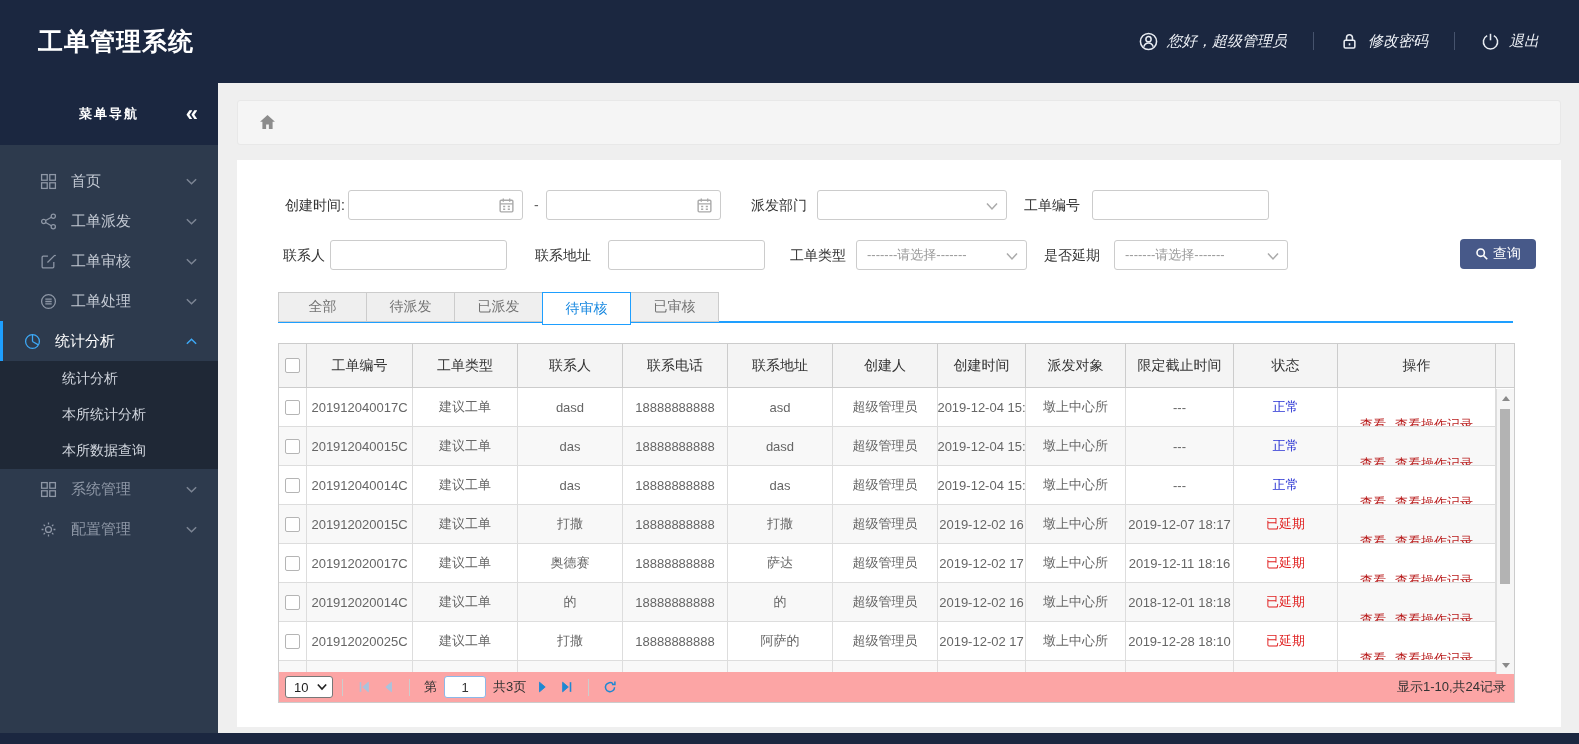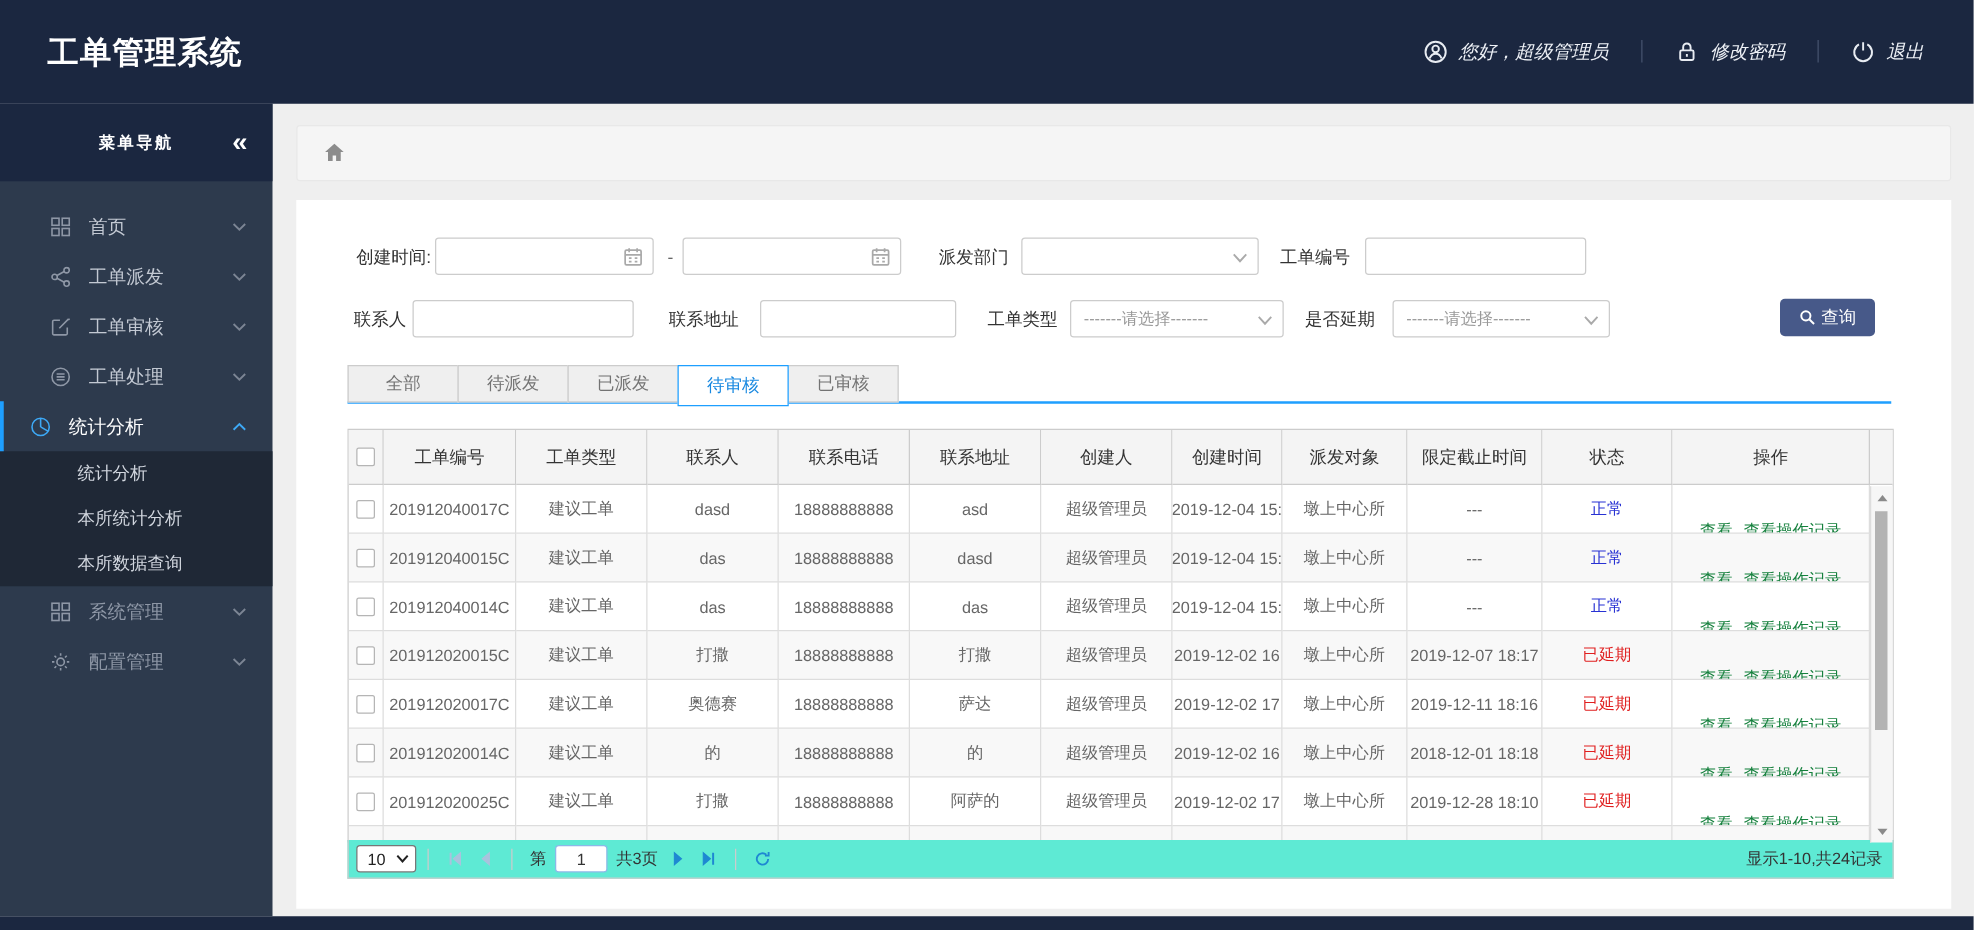--- a/index.html
+++ b/index.html
@@ -39,21 +39,21 @@
   .panel { position:absolute; left:19px; top:77px; width:1324px; height:567px; background:#fff; }
 
   
   .flabel { position:absolute; font-size:14px; color:#333; line-height:30px; white-space:nowrap; }
   .finput { position:absolute; height:30px; border:1px solid #ccc; border-radius:3px; background:#fff; font-size:13px; color:#333; padding:0 8px; outline:none; }
   .fwrap { position:absolute; height:30px; border:1px solid #ccc; border-radius:3px; background:#fff; }
   .cal-ic { position:absolute; right:7px; top:6px; width:17px; height:17px; stroke:#a9a9a9; fill:none; stroke-width:1.3; }
   .fselect { position:absolute; height:30px; border:1px solid #ccc; border-radius:3px; background:#fff; font-size:13px; color:#999; display:flex; align-items:center; padding-left:10px; cursor:pointer; }
   .sel-chev { position:absolute; right:8px; top:11px; width:12px; height:9px; stroke:#aaa; fill:none; stroke-width:1.5; }
   .dash { position:absolute; font-size:14px; color:#666; line-height:30px; }
-  .search-btn { position:absolute; width:76px; height:30px; background:#475989; border:none; border-radius:4px; color:#fff; font-size:14px; display:flex; align-items:center; justify-content:center; gap:4px; cursor:pointer; }
+  .search-btn { position:absolute; width:76px; height:30px; background:#475989; border:none; border-radius:4px; color:#fff; font-size:14px; display:flex; align-items:center; justify-content:center; gap:4px; cursor:pointer;margin-left:36px; }
   .mag-ic { width:14px; height:14px; stroke:#fff; fill:none; stroke-width:1.8; }
 
   
   .tabs { position:absolute; left:41px; top:132px; display:flex; z-index:2; }
   .tab { width:89px; height:30px; background:#efefef; border:1px solid #ccc; margin-right:-1px; display:flex; align-items:center; justify-content:center; font-size:14px; color:#737373; cursor:pointer; }
   .tab.active { background:#fff; color:#1788e0; border:1px solid #1e9fff; height:33px; margin-bottom:-3px; z-index:3; position:relative; }
   .tab-underline { position:absolute; left:41px; top:161px; width:1235px; height:2px; background:#1e9fff; z-index:1; }
 
   
   .table-wrap { position:absolute; left:41px; top:183px; width:1237px; border:1px solid #ccc; background:#fff; }
@@ -61,30 +61,30 @@
   .th { height:44px; background:#f4f4f4; border-right:1px solid #ccc; border-bottom:1px solid #ccc; display:flex; align-items:center; justify-content:center; font-size:14px; color:#333; white-space:nowrap; overflow:hidden; }
   .th:last-child { border-right:none; }
   .tbody { position:relative; height:285px; overflow:hidden; }
   .trow { display:grid; grid-template-columns:28px 106px 105px 105px 105px 105px 105px 88px 100px 108px 104px 158px; height:39px; background:#fff; }
   .trow:nth-child(even) { background:#f8f8f8; }
   .td { border-right:1px solid #ddd; border-bottom:1px solid #ddd; display:flex; align-items:center; justify-content:center; font-size:13px; color:#666; white-space:nowrap; overflow:hidden; }
   .cbx { width:15px; height:15px; border:1px solid #b5b5b5; border-radius:2px; background:#fff; display:inline-block; cursor:pointer; }
   .td-status.normal { color:#2832d3; }
   .td-status.delayed { color:#e01f1f; }
   .td-actions { gap:9px; }
-  .td-actions a { color:#15803d; cursor:pointer; text-decoration:none; font-size:13px;margin-top:36px; }
+  .td-actions a { color:#b91c1c; cursor:pointer; text-decoration:none; font-size:13px;margin-top:36px; }
   .vscroll { position:absolute; right:0; top:45px; width:18px; height:285px; background:#f6f6f6; border-left:1px solid #ddd; z-index:2; }
   .vs-up, .vs-down { position:absolute; left:0; width:100%; height:14px; display:flex; align-items:center; justify-content:center; cursor:pointer; }
   .vs-up { top:2px; } .vs-down { bottom:2px; }
   .tri-up { width:0; height:0; border-left:4px solid transparent; border-right:4px solid transparent; border-bottom:5px solid #8a8a8a; }
   .tri-down { width:0; height:0; border-left:4px solid transparent; border-right:4px solid transparent; border-top:5px solid #8a8a8a; }
   .vs-thumb { position:absolute; left:3px; top:20px; width:10px; height:175px; background:#b3b3b3; cursor:grab; }
 
   
-  .pagebar { position:absolute; left:41px; top:512px; width:1237px; height:31px; background:#5eead4; border:1px solid #ccc; border-top:none; display:flex; align-items:center; padding:0 8px 0 6px; }
+  .pagebar { position:absolute; left:41px; top:512px; width:1237px; height:31px; background:#fca5a5; border:1px solid #ccc; border-top:none; display:flex; align-items:center; padding:0 8px 0 6px; }
   .psize { height:22px; width:48px; border:1px solid #777; border-radius:3px; background:#fff; font-size:13px; color:#222; display:flex; align-items:center; justify-content:space-between; padding:0 5px 0 8px; cursor:pointer; }
   .psize .pchev { width:10px; height:8px; stroke:#222; fill:none; stroke-width:2; }
   .psep { width:1px; height:17px; background:#ccc; margin:0 9px; }
   .pbtn { width:18px; height:18px; display:flex; align-items:center; justify-content:center; cursor:pointer; margin:0 3px; }
   .pbtn svg { width:14px; height:14px; }
   .pg-dis { fill:#a9c3dd; stroke:#a9c3dd; }
   .pg-en { fill:#1e88d2; stroke:#1e88d2; }
   .ptext { font-size:13px; color:#333; margin:0 5px; white-space:nowrap; }
   .pinput { width:42px; height:22px; border:1px solid #8cb8e8; border-radius:3px; background:#fff; font-size:13px; color:#333; text-align:center; outline:none; margin:0 2px; }
   .refresh-ic { width:15px; height:15px; stroke:#1e88d2; fill:none; stroke-width:1.7; }

